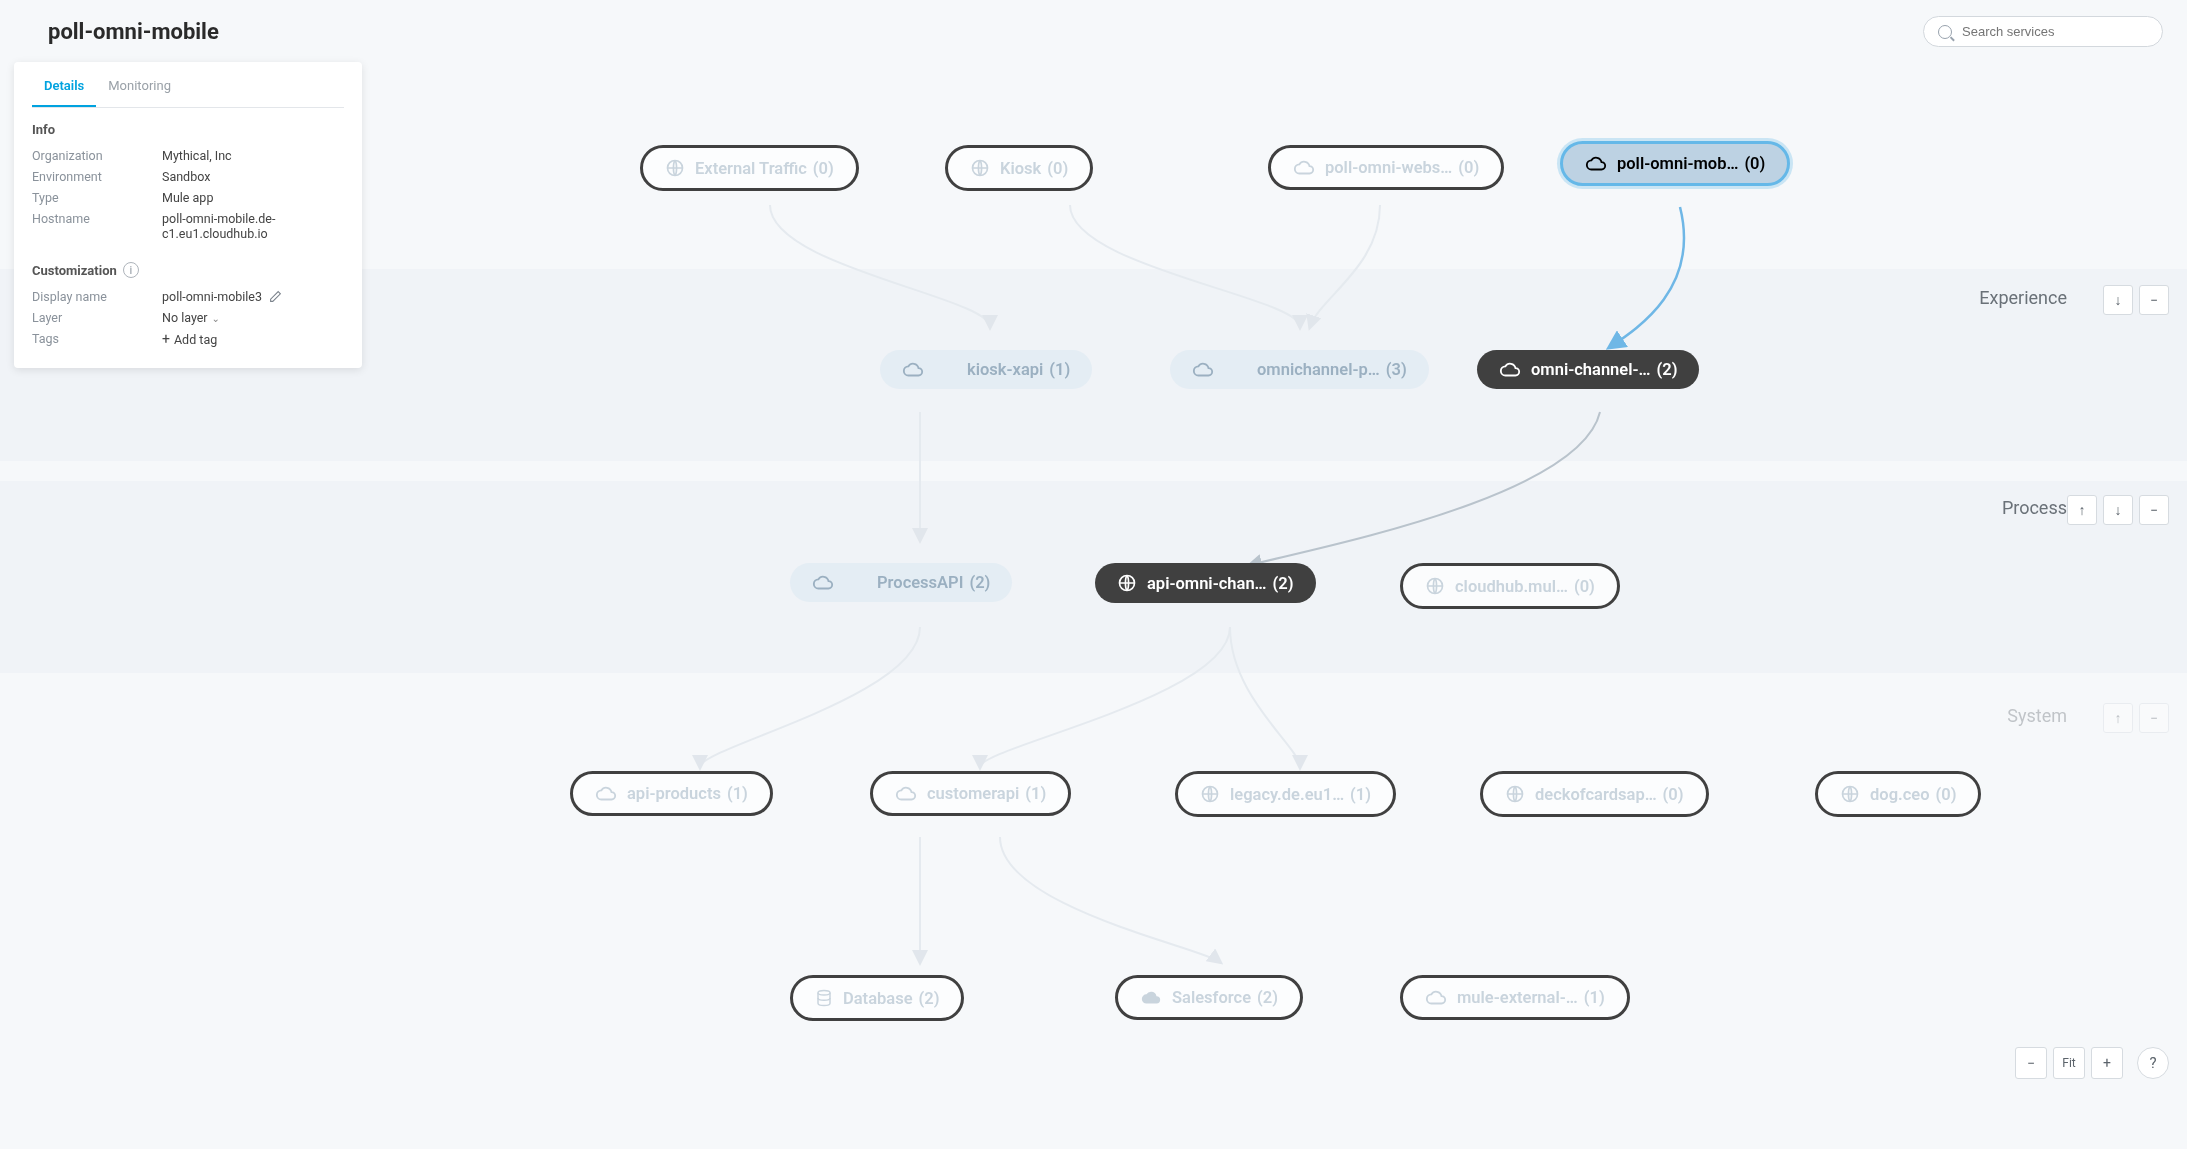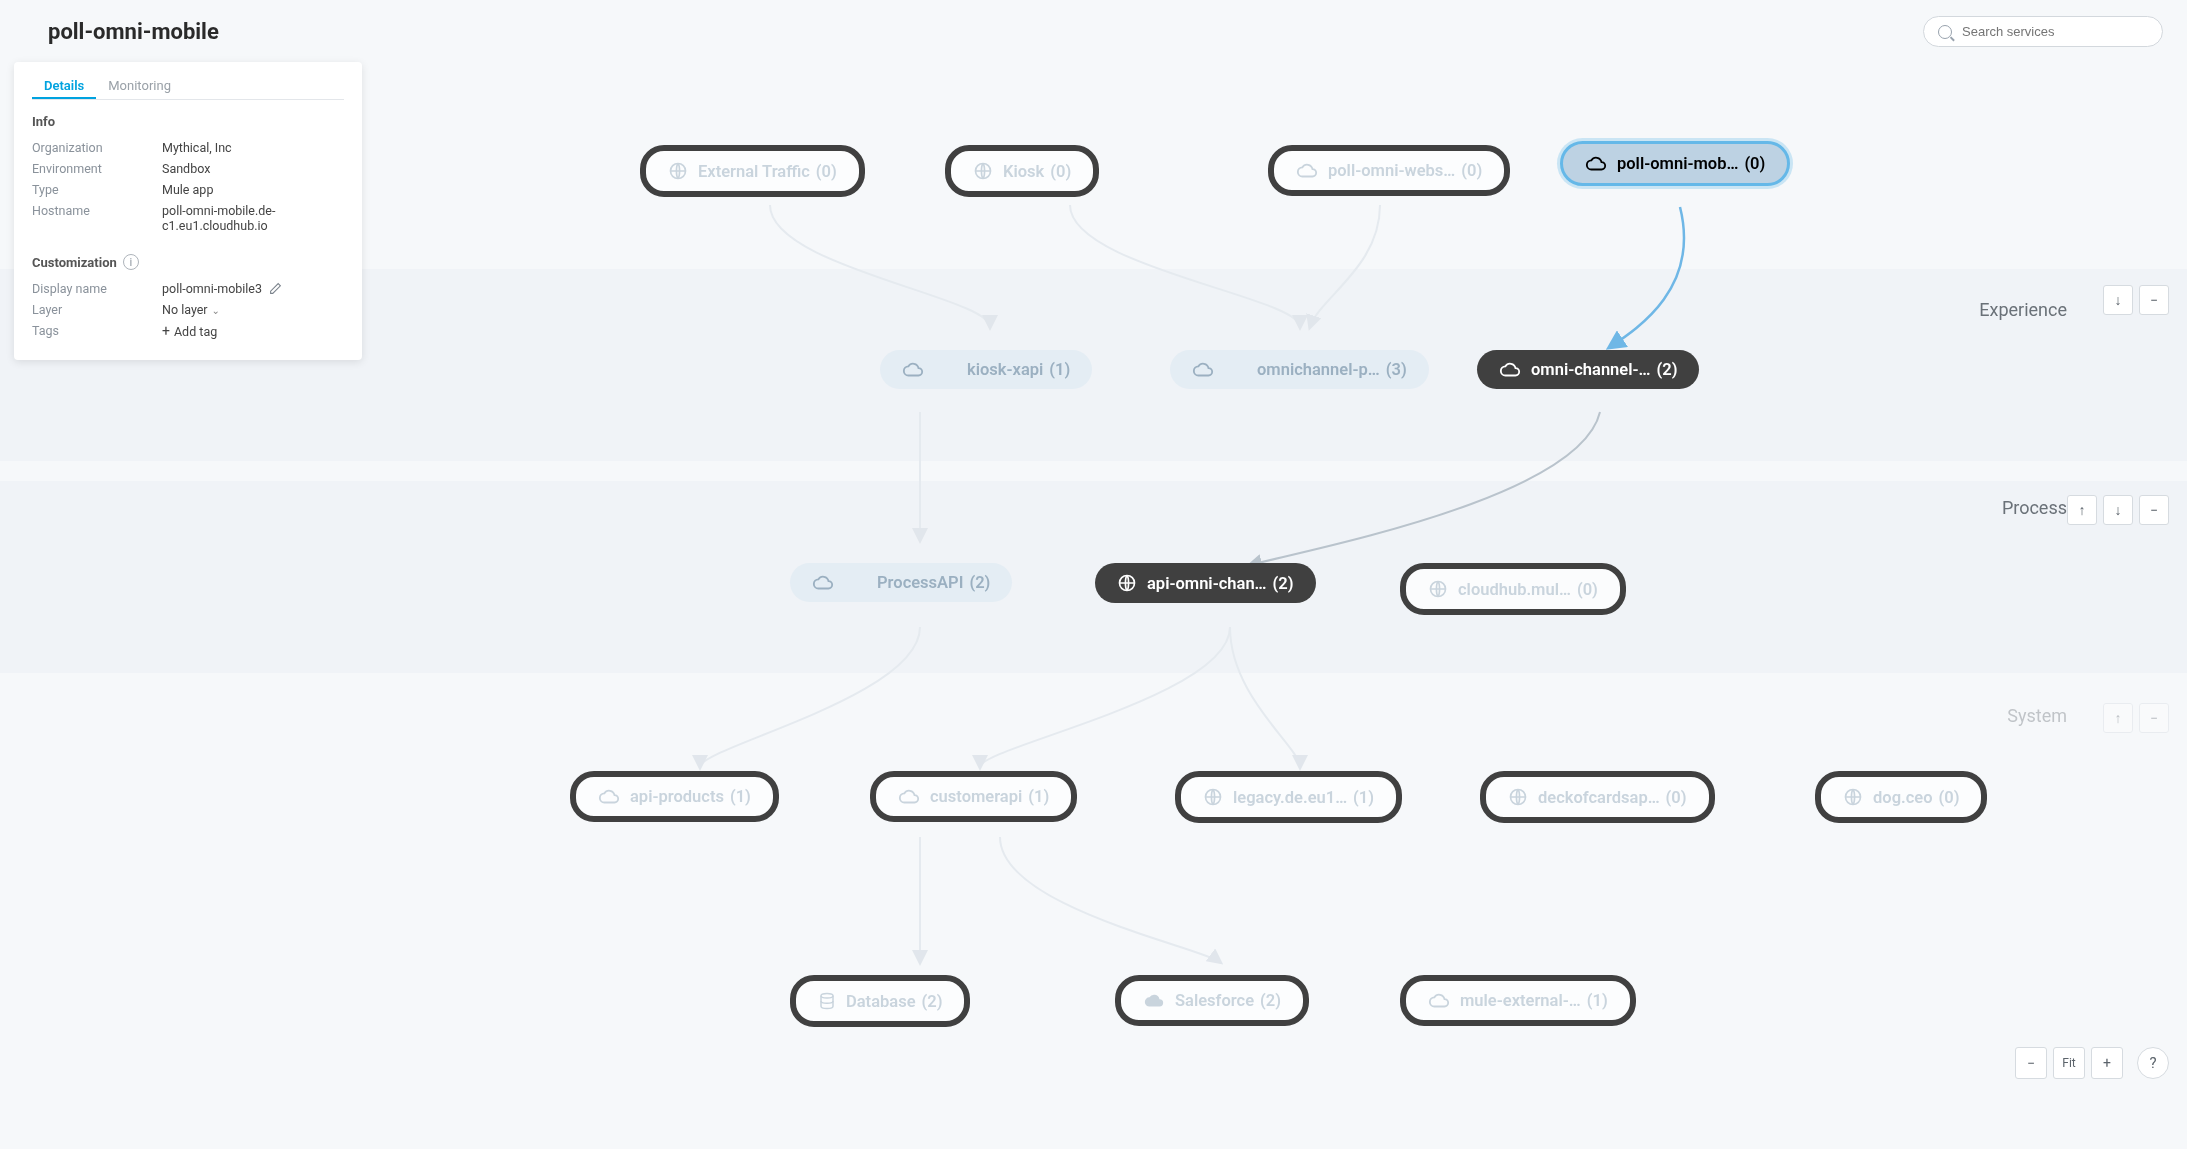--- a/index.html
+++ b/index.html
@@ -6,41 +6,41 @@
   .page{position:relative;min-height:100vh;}
   .topbar{display:flex;justify-content:space-between;align-items:center;padding:16px 24px 0 48px;}
   .title{font-size:22px;font-weight:700;color:#2a2a2a;}
   .search{background:#fff;border:1px solid #d3d8dd;border-radius:18px;padding:6px 14px;display:flex;align-items:center;gap:8px;width:210px;}
   .search input{border:none;outline:none;font-size:13px;flex:1;color:#666;background:transparent;}
   .mag{width:12px;height:12px;border:1.5px solid #98a2ad;border-radius:50%;position:relative;}
   .mag::after{content:"";position:absolute;width:5px;height:1.5px;background:#98a2ad;transform:rotate(45deg);bottom:-2px;right:-4px;}
   
   .card{position:absolute;top:62px;left:14px;width:348px;background:#fff;border-radius:4px;box-shadow:0 2px 8px rgba(0,0,0,0.1);z-index:10;padding:0;}
   .tabs{display:flex;border-bottom:1px solid #e3e6ea;margin:0 18px;}
-  .tab{padding:16px 12px 4px;font-size:13px;color:#9aa1a8;cursor:pointer;border-bottom:2px solid transparent;}
+  .tab{padding:16px 12px 12px;font-size:13px;color:#9aa1a8;cursor:pointer;border-bottom:2px solid transparent;}
   .tab.active{color:#00a2df;border-bottom-color:#00a2df;font-weight:600;}
   .sec{padding:14px 18px 4px;}
   .sec-title{font-size:13px;font-weight:700;color:#555;margin-bottom:8px;display:flex;align-items:center;gap:6px;}
   .row{display:flex;font-size:12.5px;padding:3px 0;}
   .row .k{width:130px;color:#8a929b;}
   .row .v{flex:1;color:#444;word-break:break-word;}
   .icon-inline{display:inline-flex;width:14px;height:14px;border:1px solid #aeb4bb;border-radius:50%;font-size:10px;align-items:center;justify-content:center;color:#aeb4bb;}
   .chev{font-size:10px;margin-left:4px;color:#888;}
   .addtag{color:#888;font-size:12.5px;display:flex;align-items:center;gap:4px;}
   
   .graph{position:relative;height:1050px;}
   .layer{position:absolute;left:0;right:0;}
   .layer-bg{background:#f0f3f7;}
   .layer-label{position:absolute;right:120px;font-size:18px;color:#6a7178;}
   .layer-controls{position:absolute;right:18px;display:flex;gap:6px;}
   .sq-btn{width:28px;height:28px;background:#fff;border:1px solid #d6dbe0;border-radius:3px;display:flex;align-items:center;justify-content:center;font-size:14px;color:#5b636b;cursor:pointer;}
   .node{position:absolute;border-radius:24px;padding:10px 22px;display:flex;align-items:center;gap:10px;font-size:16.5px;font-weight:600;white-space:nowrap;cursor:pointer;}
   .node .lbl{display:flex;gap:6px;}
   .node svg{flex-shrink:0;}
-  .very-faded{background:rgba(255,255,255,0.7);color:#c9d4dd;border:6px solid #404040;}
+  .very-faded{background:rgba(255,255,255,0.7);color:#c9d4dd;border:3px solid #404040;}
   .faded{background:#e4edf4;color:#9bb0c1;gap:43px;}
   .solid{background:#404040;color:#fff;}
   .selected{background:#bdd2e3;color:#000000;border:3px solid #65b8e8;box-shadow:0 0 0 3px rgba(101,184,232,0.3);}
   .hint{position:absolute;bottom:24px;left:0;right:0;text-align:center;font-size:12.5px;color:#7d858e;}
   .zoom-controls{position:absolute;right:18px;bottom:18px;display:flex;gap:6px;align-items:center;}
   .zoom-controls .sq-btn{width:30px;height:30px;}
   .fit{font-size:12px;width:36px;}
   .help{width:30px;height:30px;border:1px solid #d6dbe0;border-radius:50%;display:flex;align-items:center;justify-content:center;font-size:15px;color:#5b636b;background:#fff;margin-left:8px;cursor:pointer;}
   
   .connectors{position:absolute;inset:0;pointer-events:none;}
@@ -108,21 +108,21 @@
           </div>
       </div>
     </div>
   </div>
 
   <div class="graph">
 
     <div class="layer layer-bg" style="top:222px;height:192px;"></div>
     <div class="layer layer-bg" style="top:434px;height:192px;"></div>
 
-    <div class="layer-label" style="top:252px;text-align:right;">Experience</div>
+    <div class="layer-label" style="top:240px;text-align:right;">Experience</div>
     <div class="layer-controls" style="top:238px;">
       <div class="sq-btn">↓</div>
       <div class="sq-btn">−</div>
     </div>
     <div class="layer-label" style="top:450px;">Process</div>
     <div class="layer-controls" style="top:448px;">
       <div class="sq-btn">↑</div>
       <div class="sq-btn">↓</div>
       <div class="sq-btn">−</div>
     </div>

